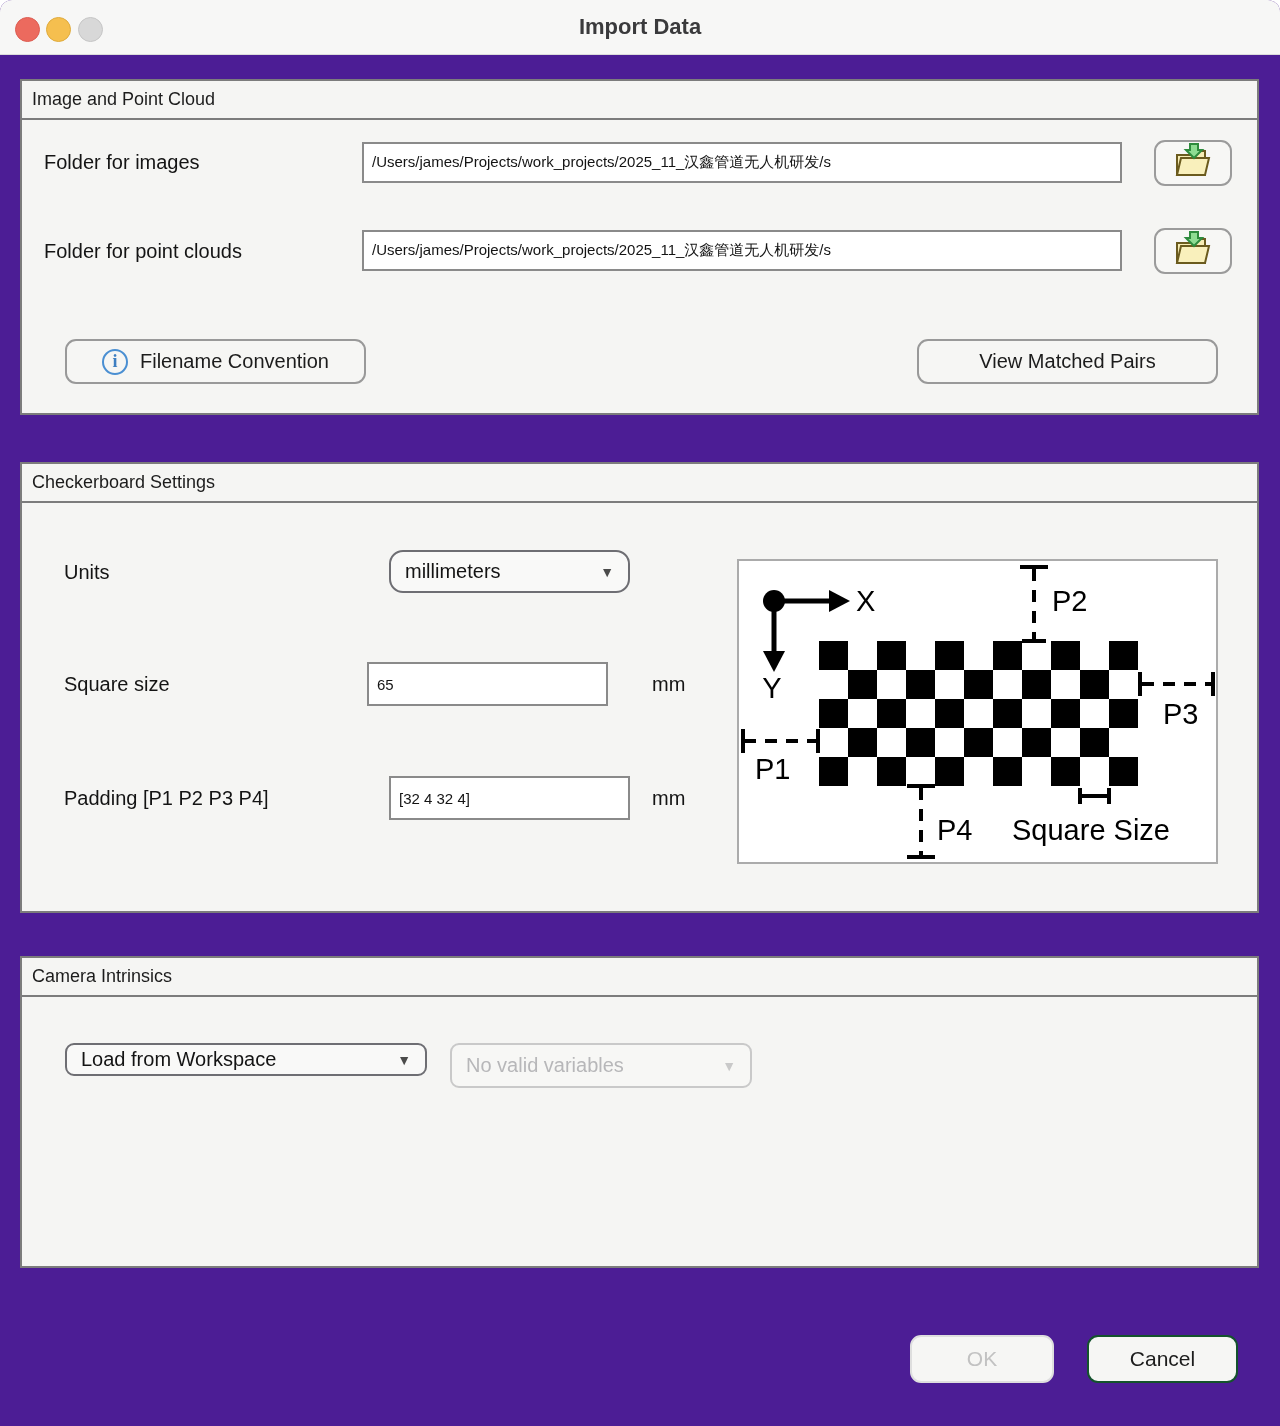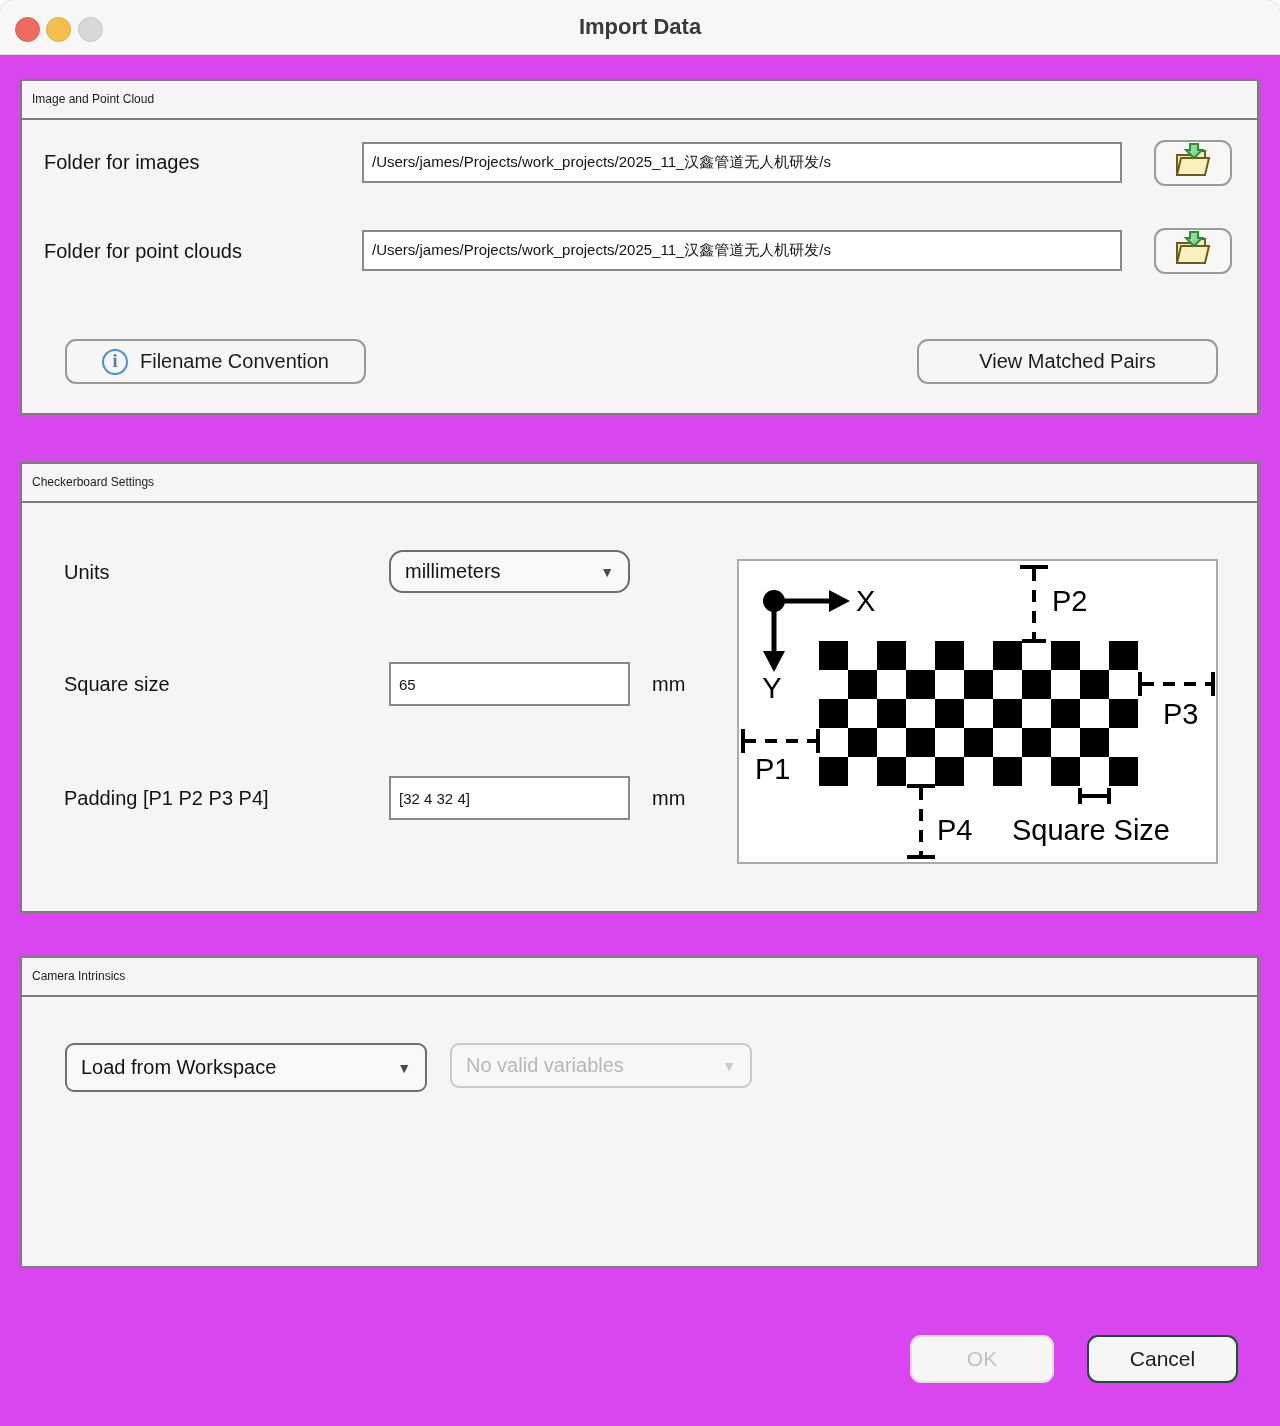--- a/index.html
+++ b/index.html
@@ -6,21 +6,21 @@
   body{
     width:1280px;height:1426px;
     background:#ffffff;
     font-family:"Liberation Sans","DejaVu Sans",sans-serif;
     color:#1c1c1c;
     position:relative;
     -webkit-font-smoothing:antialiased;
   }
   .window{
     position:absolute;left:0;top:0;width:1280px;height:1426px;
-    background:#d946ef;
+    background:#4c1d95;
     border-radius:12px 12px 0 0;
     overflow:hidden;
   }
   
   .titlebar{
     position:absolute;left:0;top:0;width:100%;height:54px;
     background:#f7f7f6;border-bottom:1px solid #dcdcdb;
   }
   .traffic{position:absolute;top:17px;width:23px;height:23px;border-radius:50%;}
   .t-close{left:15px;background:#ec6a5e;border:1px solid #dd5d52;}
@@ -30,21 +30,21 @@
     position:absolute;left:0;top:14px;width:100%;text-align:center;
     font-size:22px;font-weight:bold;color:#3a3a3c;
   }
   
   .section{
     position:absolute;left:20px;width:1239px;
     border:2px solid #7c7c7c;background:#f5f5f3;box-sizing:border-box;
   }
   .section-header{
     height:37px;line-height:37px;border-bottom:2px solid #7c7c7c;
-    padding-left:10px;font-size:12px;color:#1c1c1c;
+    padding-left:10px;font-size:18px;color:#1c1c1c;
   }
   #section-ipc{top:79px;height:336px;}
   #section-cb{top:462px;height:451px;}
   #section-ci{top:956px;height:312px;}
 
   .flabel{position:absolute;font-size:20px;color:#141414;line-height:22px;height:22px;}
 
   .txtfield{
     position:absolute;box-sizing:border-box;
     border:2px solid #8a8a8a;background:#ffffff;
@@ -149,21 +149,21 @@
   <div class="section" id="section-cb">
     <div class="section-header">Checkerboard Settings</div>
 
     <div class="flabel" style="left:42px;top:97px;">Units</div>
     <div class="dropdown" style="left:367px;top:86px;width:241px;border-radius:14px;">
       <span>millimeters</span>
       <span class="caret">▼</span>
     </div>
 
     <div class="flabel" style="left:42px;top:209px;">Square size</div>
-    <input class="txtfield" style="left: 367px; top: 198px; width: 241px; height: 44px;" type="text" value="65">
+    <input class="txtfield" style="left: 345px; top: 198px; width: 241px; height: 44px;" type="text" value="65">
     <div class="unit" style="left:630px;top:209px;">mm</div>
 
     <div class="flabel" style="left:42px;top:323px;">Padding [P1 P2 P3 P4]</div>
     <input class="txtfield" style="left: 367px; top: 312px; width: 241px; height: 44px;" type="text" value="[32 4 32 4]">
     <div class="unit" style="left:630px;top:323px;">mm</div>
 
     <div class="diagram">
       <svg width="477" height="301" viewBox="0 0 477 301">
 
         <circle cx="35" cy="40" r="11" fill="#000"></circle>
@@ -229,21 +229,21 @@
         <line x1="370" y1="227" x2="370" y2="243" stroke="#000" stroke-width="4"></line>
         <line x1="341" y1="235" x2="370" y2="235" stroke="#000" stroke-width="4"></line>
         <text x="352" y="279" text-anchor="middle">Square Size</text>
       </svg>
     </div>
   </div>
 
   <div class="section" id="section-ci">
     <div class="section-header">Camera Intrinsics</div>
 
-    <div class="dropdown" style="left:43px;top:85px;width:362px;height:49px;">
+    <div class="dropdown" style="left:43px;top:85px;width:362px;height:33px;">
       <span>Load from Workspace</span>
       <span class="caret">▼</span>
     </div>
     <div class="dropdown disabled" style="left:428px;top:85px;width:302px;height:45px;">
       <span>No valid variables</span>
       <span class="caret">▼</span>
     </div>
   </div>
 
   <div class="footbtn" id="ok-button">

